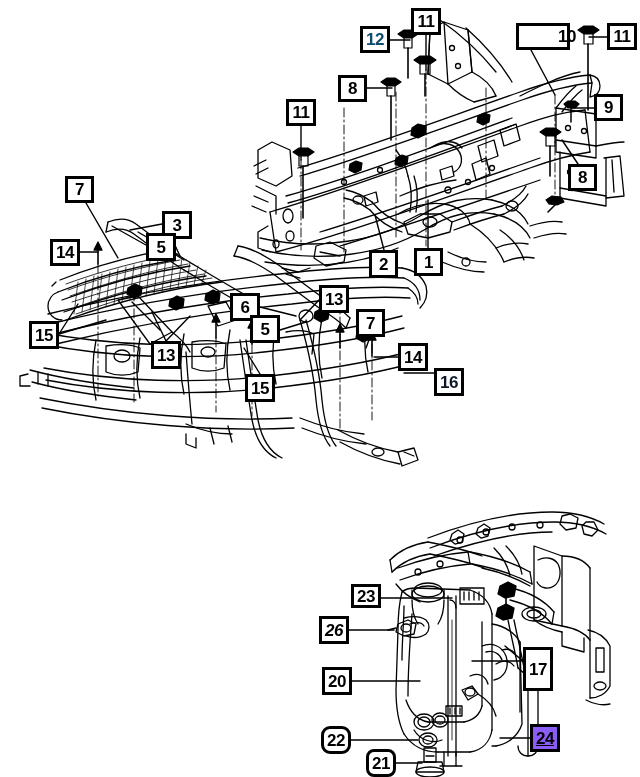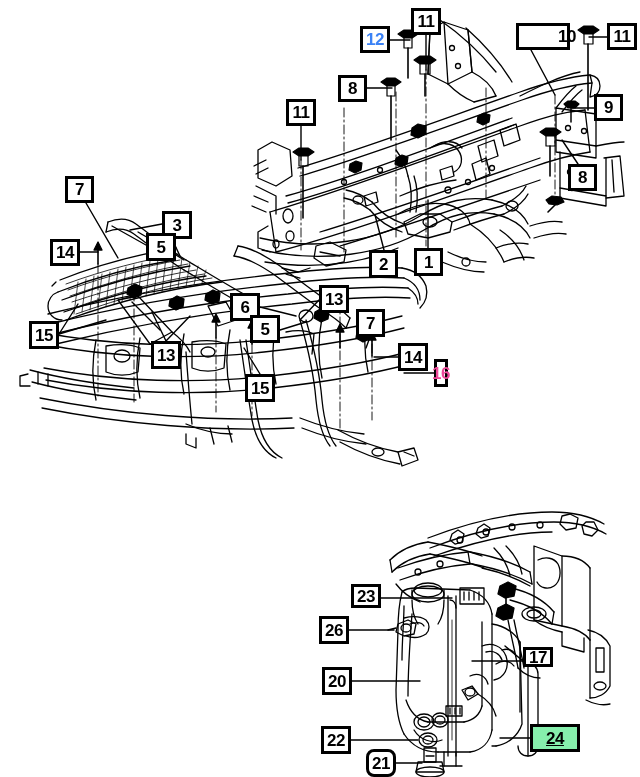--- a/index.html
+++ b/index.html
@@ -517,45 +517,45 @@
       <line x1="434" y1="373" x2="404" y2="373"></line>
       <line x1="166" y1="341" x2="152" y2="312"></line>
       <line x1="166" y1="341" x2="190" y2="316"></line>
       <line x1="260" y1="374" x2="244" y2="348"></line>
     </g>
 
   </g>
 </svg>
 
 <div id="callout-layer">
-      <div class="callout" style="left: 360px; top: 26px; width: 30px; height: 27px; background: rgb(255, 255, 255); border-color: rgb(0, 0, 0); border-width: 3px; color: #3b82f6;">12</div>
+      <div class="callout" style="left: 360px; top: 26px; width: 30px; height: 27px; background: rgb(255, 255, 255); border-color: rgb(0, 0, 0); border-width: 3px; color: #0c4a6e;">12</div>
       <div class="callout" style="left: 411px; top: 8px; width: 30px; height: 27px; background: rgb(255, 255, 255); border-color: rgb(0, 0, 0); border-width: 3px; color: rgb(0, 0, 0);">11</div>
       <div class="callout" style="left: 516px; top: 23px; width: 30px; height: 27px; background: rgb(255, 255, 255); border-color: rgb(0, 0, 0); border-width: 3px; color: rgb(0, 0, 0); padding-left: 48px;">10</div>
       <div class="callout" style="left: 607px; top: 23px; width: 30px; height: 27px; background: rgb(255, 255, 255); border-color: rgb(0, 0, 0); border-width: 3px; color: rgb(0, 0, 0);">11</div>
       <div class="callout" style="left: 338px; top: 75px; width: 29px; height: 27px; background: rgb(255, 255, 255); border-color: rgb(0, 0, 0); border-width: 3px; color: rgb(0, 0, 0);">8</div>
       <div class="callout" style="left: 594px; top: 94px; width: 29px; height: 27px; background: rgb(255, 255, 255); border-color: rgb(0, 0, 0); border-width: 3px; color: rgb(0, 0, 0);">9</div>
       <div class="callout" style="left: 286px; top: 99px; width: 30px; height: 27px; background: rgb(255, 255, 255); border-color: rgb(0, 0, 0); border-width: 3px; color: rgb(0, 0, 0);">11</div>
       <div class="callout" style="left: 568px; top: 164px; width: 29px; height: 27px; background: rgb(255, 255, 255); border-color: rgb(0, 0, 0); border-width: 3px; color: rgb(0, 0, 0);">8</div>
       <div class="callout" style="left: 369px; top: 250px; width: 29px; height: 28px; background: rgb(255, 255, 255); border-color: rgb(0, 0, 0); border-width: 3px; color: rgb(0, 0, 0);">2</div>
       <div class="callout" style="left: 414px; top: 248px; width: 29px; height: 28px; background: rgb(255, 255, 255); border-color: rgb(0, 0, 0); border-width: 3px; color: rgb(0, 0, 0);">1</div>
       <div class="callout" style="left: 65px; top: 176px; width: 29px; height: 27px; background: rgb(255, 255, 255); border-color: rgb(0, 0, 0); border-width: 3px; color: rgb(0, 0, 0);">7</div>
       <div class="callout" style="left: 162px; top: 211px; width: 30px; height: 28px; background: rgb(255, 255, 255); border-color: rgb(0, 0, 0); border-width: 3px; color: rgb(0, 0, 0);">3</div>
       <div class="callout" style="left: 146px; top: 233px; width: 30px; height: 28px; background: rgb(255, 255, 255); border-color: rgb(0, 0, 0); border-width: 3px; color: rgb(0, 0, 0);">5</div>
       <div class="callout" style="left: 50px; top: 239px; width: 30px; height: 27px; background: rgb(255, 255, 255); border-color: rgb(0, 0, 0); border-width: 3px; color: rgb(0, 0, 0);">14</div>
       <div class="callout" style="left: 29px; top: 321px; width: 30px; height: 28px; background: rgb(255, 255, 255); border-color: rgb(0, 0, 0); border-width: 3px; color: rgb(0, 0, 0);">15</div>
       <div class="callout" style="left: 319px; top: 285px; width: 30px; height: 28px; background: rgb(255, 255, 255); border-color: rgb(0, 0, 0); border-width: 3px; color: rgb(0, 0, 0);">13</div>
       <div class="callout" style="left: 230px; top: 293px; width: 30px; height: 28px; background: rgb(255, 255, 255); border-color: rgb(0, 0, 0); border-width: 3px; color: rgb(0, 0, 0);">6</div>
       <div class="callout" style="left: 250px; top: 315px; width: 30px; height: 28px; background: rgb(255, 255, 255); border-color: rgb(0, 0, 0); border-width: 3px; color: rgb(0, 0, 0);">5</div>
       <div class="callout" style="left: 356px; top: 309px; width: 29px; height: 28px; background: rgb(255, 255, 255); border-color: rgb(0, 0, 0); border-width: 3px; color: rgb(0, 0, 0);">7</div>
       <div class="callout" style="left: 151px; top: 341px; width: 30px; height: 28px; background: rgb(255, 255, 255); border-color: rgb(0, 0, 0); border-width: 3px; color: rgb(0, 0, 0);">13</div>
       <div class="callout" style="left: 398px; top: 343px; width: 30px; height: 28px; background: rgb(255, 255, 255); border-color: rgb(0, 0, 0); border-width: 3px; color: rgb(0, 0, 0);">14</div>
-      <div class="callout" style="left: 434px; top: 359px; width: 14px; height: 28px; background: rgb(255, 255, 255); border-color: rgb(0, 0, 0); border-width: 3px; color: #ec4899;">16</div>
+      <div class="callout" style="left: 434px; top: 368px; width: 30px; height: 28px; background: rgb(255, 255, 255); border-color: rgb(0, 0, 0); border-width: 3px; color: #0f172a;">16</div>
       <div class="callout" style="left: 245px; top: 374px; width: 30px; height: 28px; background: rgb(255, 255, 255); border-color: rgb(0, 0, 0); border-width: 3px; color: rgb(0, 0, 0);">15</div>
       <div class="callout" style="left: 351px; top: 584px; width: 30px; height: 24px; background: rgb(255, 255, 255); border-color: rgb(0, 0, 0); border-width: 3px; color: rgb(0, 0, 0);">23</div>
-      <div class="callout" style="left: 319px; top: 616px; width: 30px; height: 28px; background: rgb(255, 255, 255); border-color: rgb(0, 0, 0); border-width: 3px; color: rgb(0, 0, 0);">26</div>
+      <div class="callout" style="left: 319px; top: 616px; width: 30px; height: 28px; background: rgb(255, 255, 255); border-color: rgb(0, 0, 0); border-width: 3px; color: rgb(0, 0, 0); font-style: italic;">26</div>
       <div class="callout" style="left: 322px; top: 667px; width: 30px; height: 28px; background: rgb(255, 255, 255); border-color: rgb(0, 0, 0); border-width: 3px; color: rgb(0, 0, 0);">20</div>
-      <div class="callout" style="left: 523px; top: 647px; width: 30px; height: 20px; background: rgb(255, 255, 255); border-color: rgb(0, 0, 0); border-width: 3px; color: rgb(0, 0, 0);">17</div>
-      <div class="callout" style="left: 321px; top: 726px; width: 30px; height: 28px; background: rgb(255, 255, 255); border-color: rgb(0, 0, 0); border-width: 3px; color: rgb(0, 0, 0);">22</div>
+      <div class="callout" style="left: 523px; top: 647px; width: 30px; height: 44px; background: rgb(255, 255, 255); border-color: rgb(0, 0, 0); border-width: 3px; color: rgb(0, 0, 0);">17</div>
+      <div class="callout" style="left: 321px; top: 726px; width: 30px; height: 28px; background: rgb(255, 255, 255); border-color: rgb(0, 0, 0); border-width: 3px; color: rgb(0, 0, 0); border-radius: 9px;">22</div>
       <div class="callout" style="left: 366px; top: 749px; width: 30px; height: 28px; background: rgb(255, 255, 255); border-color: rgb(0, 0, 0); border-width: 3px; color: rgb(0, 0, 0); border-radius: 8px;">21</div>
-      <div class="callout" style="left: 530px; top: 724px; width: 50px; height: 28px; background: #86efac; border-color: rgb(0, 0, 0); border-width: 3px; color: rgb(0, 0, 0); text-decoration: underline;">24</div>
+      <div class="callout" style="left: 530px; top: 724px; width: 30px; height: 28px; background: #8b5cf6; border-color: rgb(0, 0, 0); border-width: 3px; color: rgb(0, 0, 0); text-decoration: underline;">24</div>
     </div>
 
 </div>
 
 </body></html>

